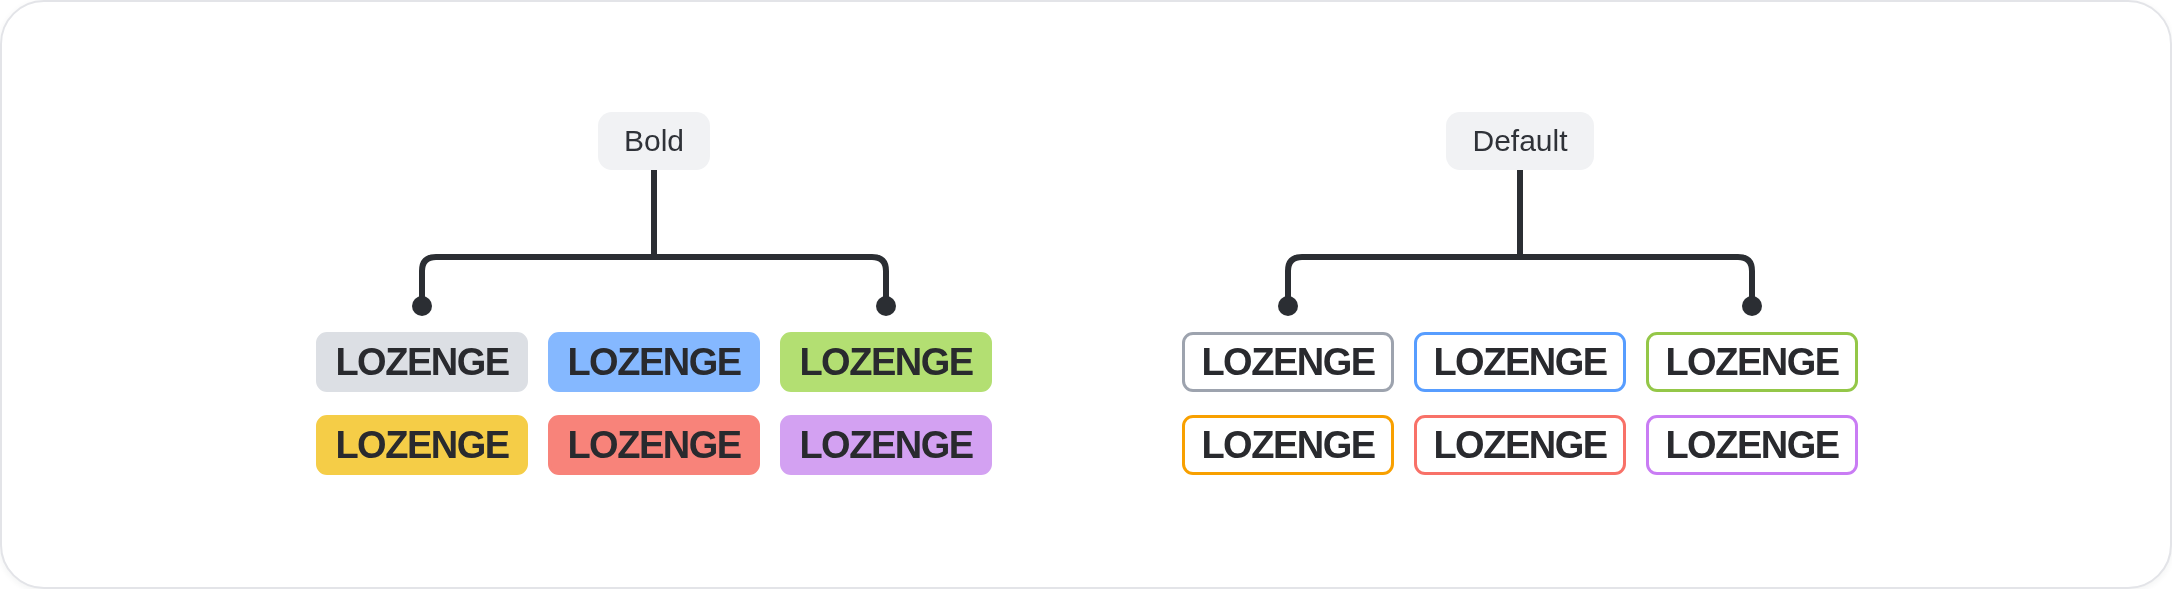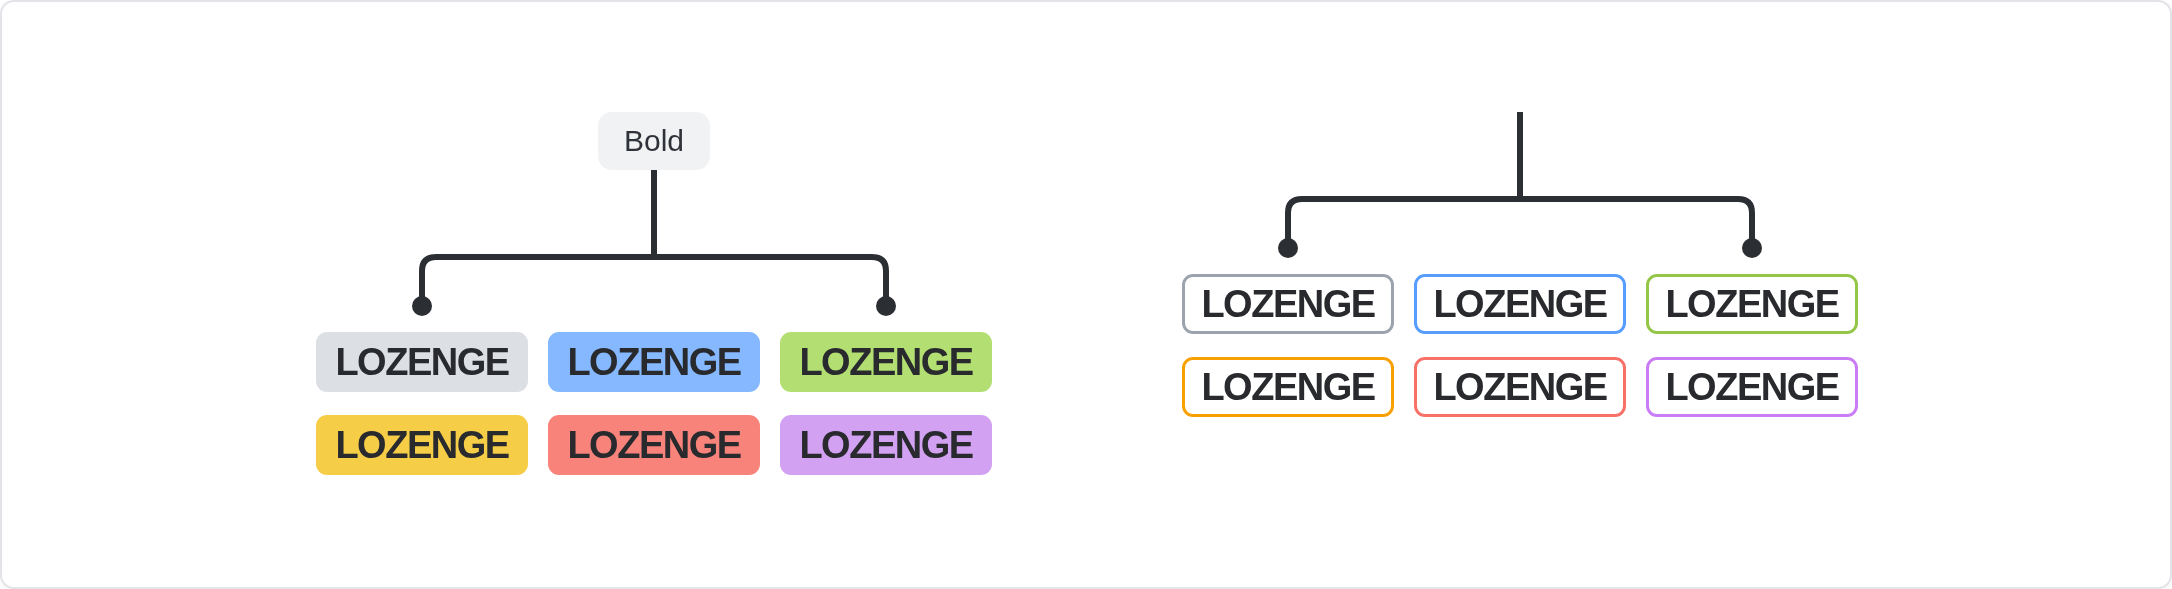--- a/index.html
+++ b/index.html
@@ -72,41 +72,42 @@
     font-size: 38px;
     font-weight: 700;
     letter-spacing: -1.5px;
     color: #292a2e;
     white-space: nowrap;
   }
 </style>
 </head>
 <body>
 
-<div class="card" style="background: rgb(255, 255, 255); border-color: rgb(227, 228, 232); border-radius: 14px;">
+<div class="card" style="background: rgb(255, 255, 255); border-color: rgb(227, 228, 232);">
 
   <div class="tree tree-bold">
     <div class="tree-label" style="background: rgb(241, 242, 244); color: rgb(47, 50, 56);">Bold</div>
     <svg class="connector" viewBox="0 0 696 162" aria-hidden="true">
       <path class="stroke" d="M348 0 L348 87" style="stroke: rgb(43, 46, 51);"></path>
       <path class="stroke" d="M116 136 L116 101 Q116 87 130 87 L566 87 Q580 87 580 101 L580 136" style="stroke: rgb(43, 46, 51);"></path>
       <circle class="dot" cx="116" cy="136" r="10" style="fill: rgb(43, 46, 51);"></circle>
       <circle class="dot" cx="580" cy="136" r="10" style="fill: rgb(43, 46, 51);"></circle>
     </svg>
     <div class="loz-grid">
       <span class="loz" style="background: rgb(220, 223, 228); border-color: rgb(220, 223, 228); color: rgb(41, 42, 46);">LOZENGE</span>
       <span class="loz" style="background: rgb(133, 184, 255); border-color: rgb(133, 184, 255); color: rgb(41, 42, 46);">LOZENGE</span>
       <span class="loz" style="background: rgb(179, 223, 114); border-color: rgb(179, 223, 114); color: rgb(41, 42, 46);">LOZENGE</span>
       <span class="loz" style="background: rgb(245, 205, 71); border-color: rgb(245, 205, 71); color: rgb(41, 42, 46);">LOZENGE</span>
       <span class="loz" style="background: rgb(248, 131, 122); border-color: rgb(248, 131, 122); color: rgb(41, 42, 46);">LOZENGE</span>
       <span class="loz" style="background: rgb(211, 161, 242); border-color: rgb(211, 161, 242); color: rgb(41, 42, 46);">LOZENGE</span>
     </div>
   </div>
 
   <div class="tree tree-default">
+    <div class="tree-label" style="background: rgb(241, 242, 244); color: rgb(47, 50, 56);">Default</div>
     <svg class="connector" viewBox="0 0 696 162" aria-hidden="true">
       <path class="stroke" d="M348 0 L348 87" style="stroke: rgb(43, 46, 51);"></path>
       <path class="stroke" d="M116 136 L116 101 Q116 87 130 87 L566 87 Q580 87 580 101 L580 136" style="stroke: rgb(43, 46, 51);"></path>
       <circle class="dot" cx="116" cy="136" r="10" style="fill: rgb(43, 46, 51);"></circle>
       <circle class="dot" cx="580" cy="136" r="10" style="fill: rgb(43, 46, 51);"></circle>
     </svg>
     <div class="loz-grid">
       <span class="loz" style="background: rgb(255, 255, 255); border-color: rgb(157, 163, 174); color: rgb(41, 42, 46);">LOZENGE</span>
       <span class="loz" style="background: rgb(255, 255, 255); border-color: rgb(87, 157, 255); color: rgb(41, 42, 46);">LOZENGE</span>
       <span class="loz" style="background: rgb(255, 255, 255); border-color: rgb(148, 199, 72); color: rgb(41, 42, 46);">LOZENGE</span>

